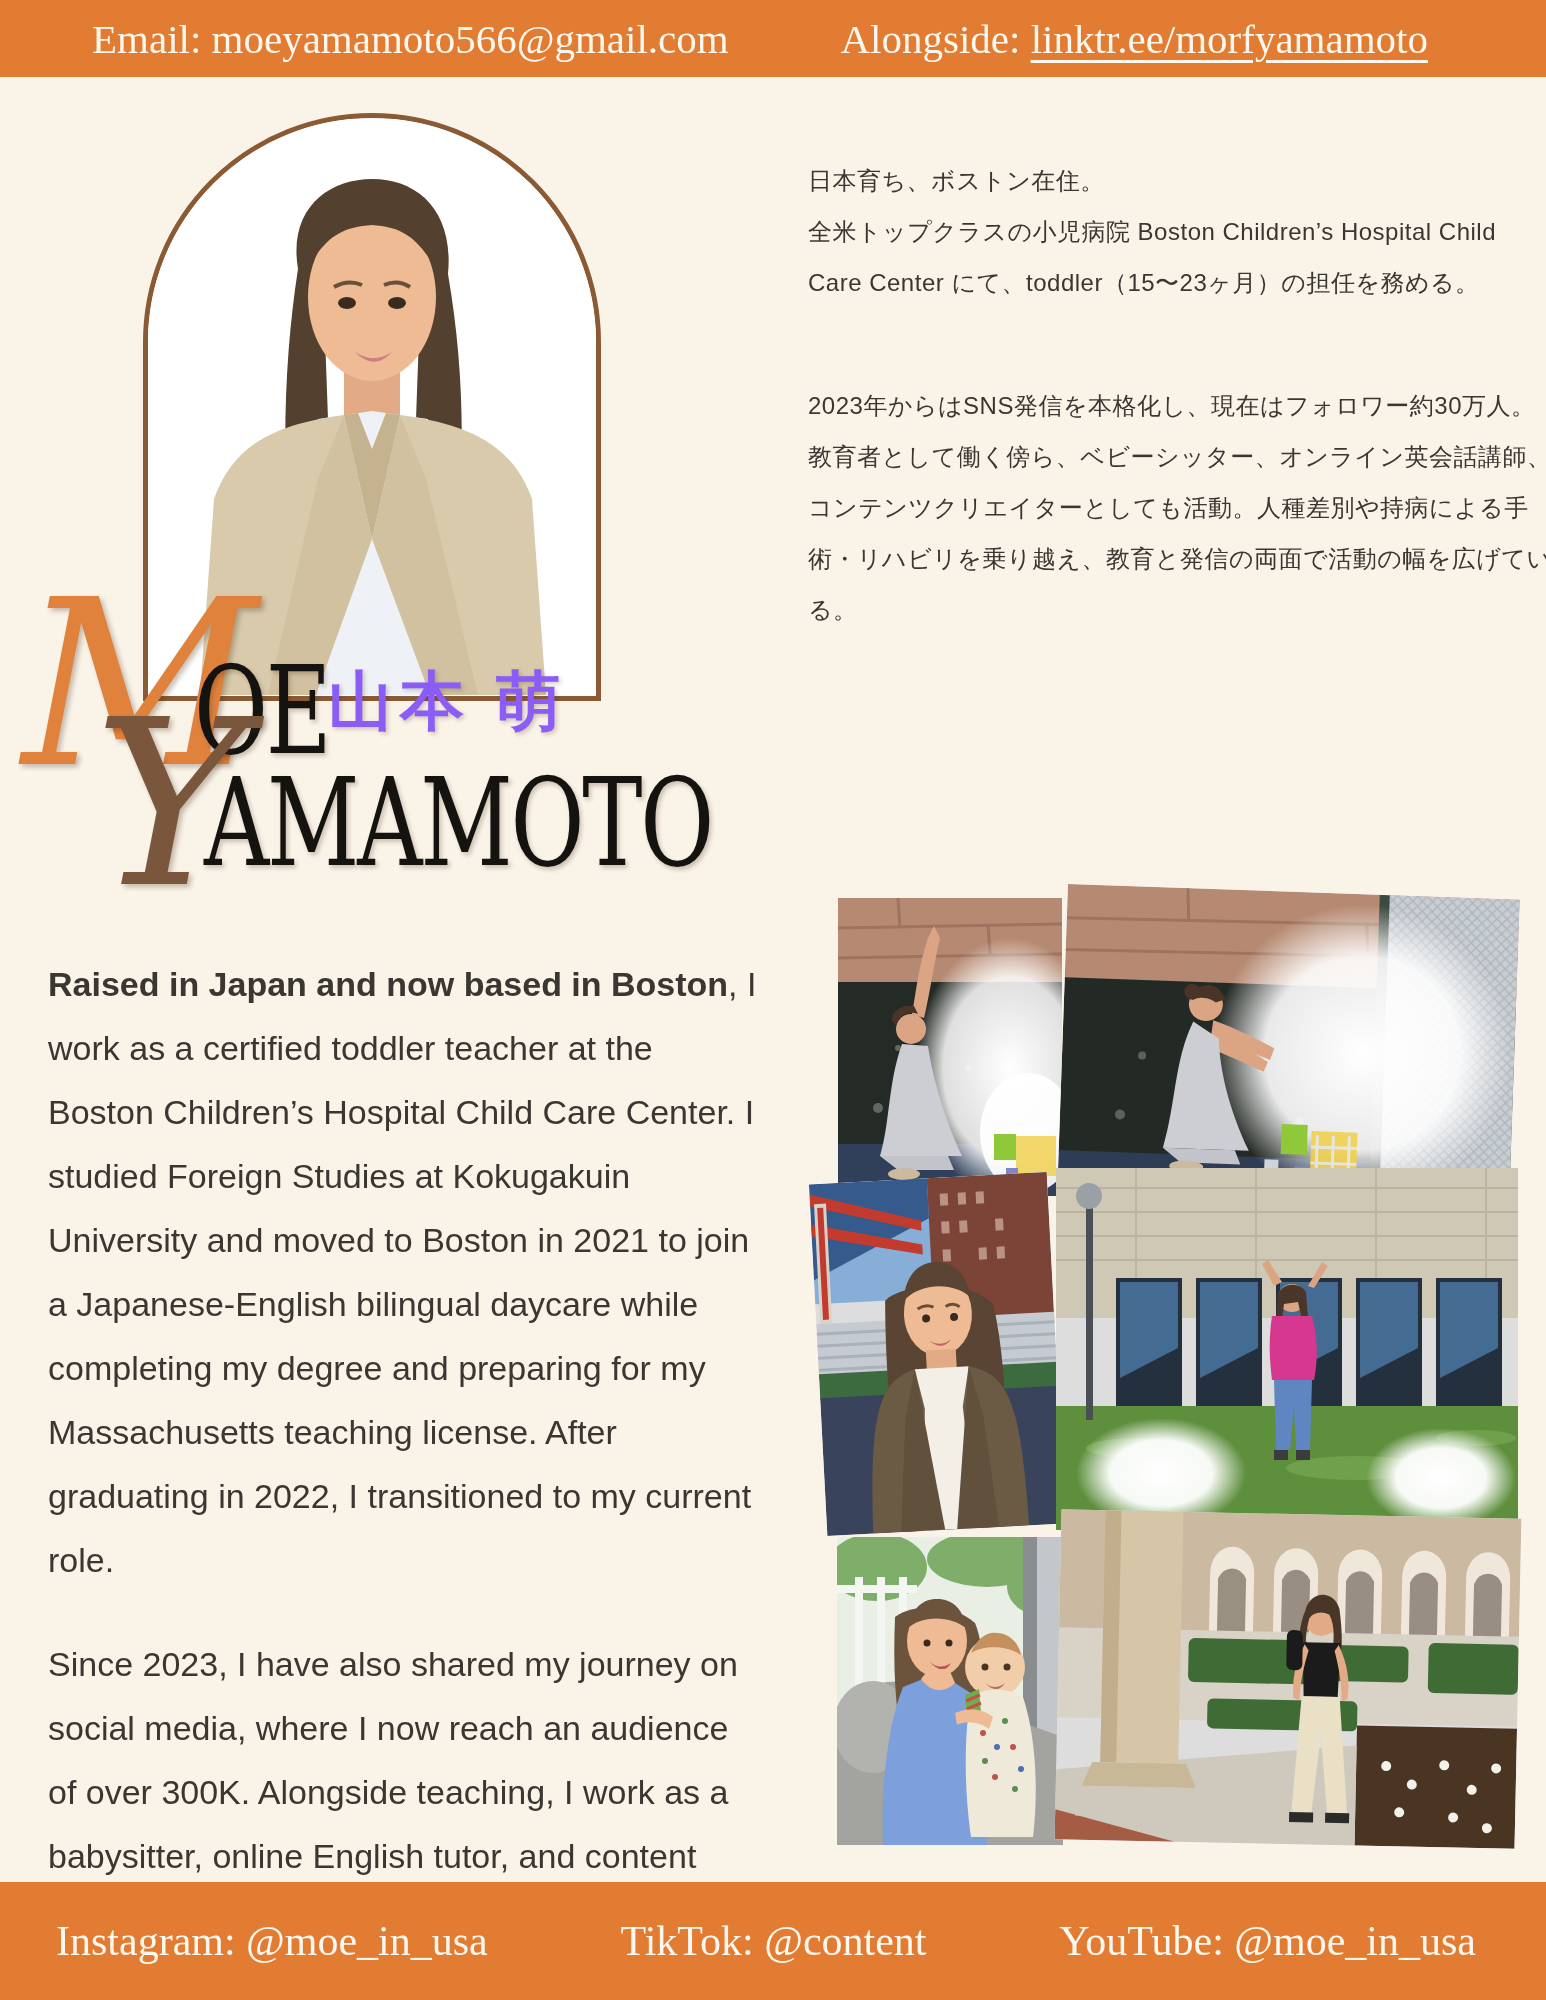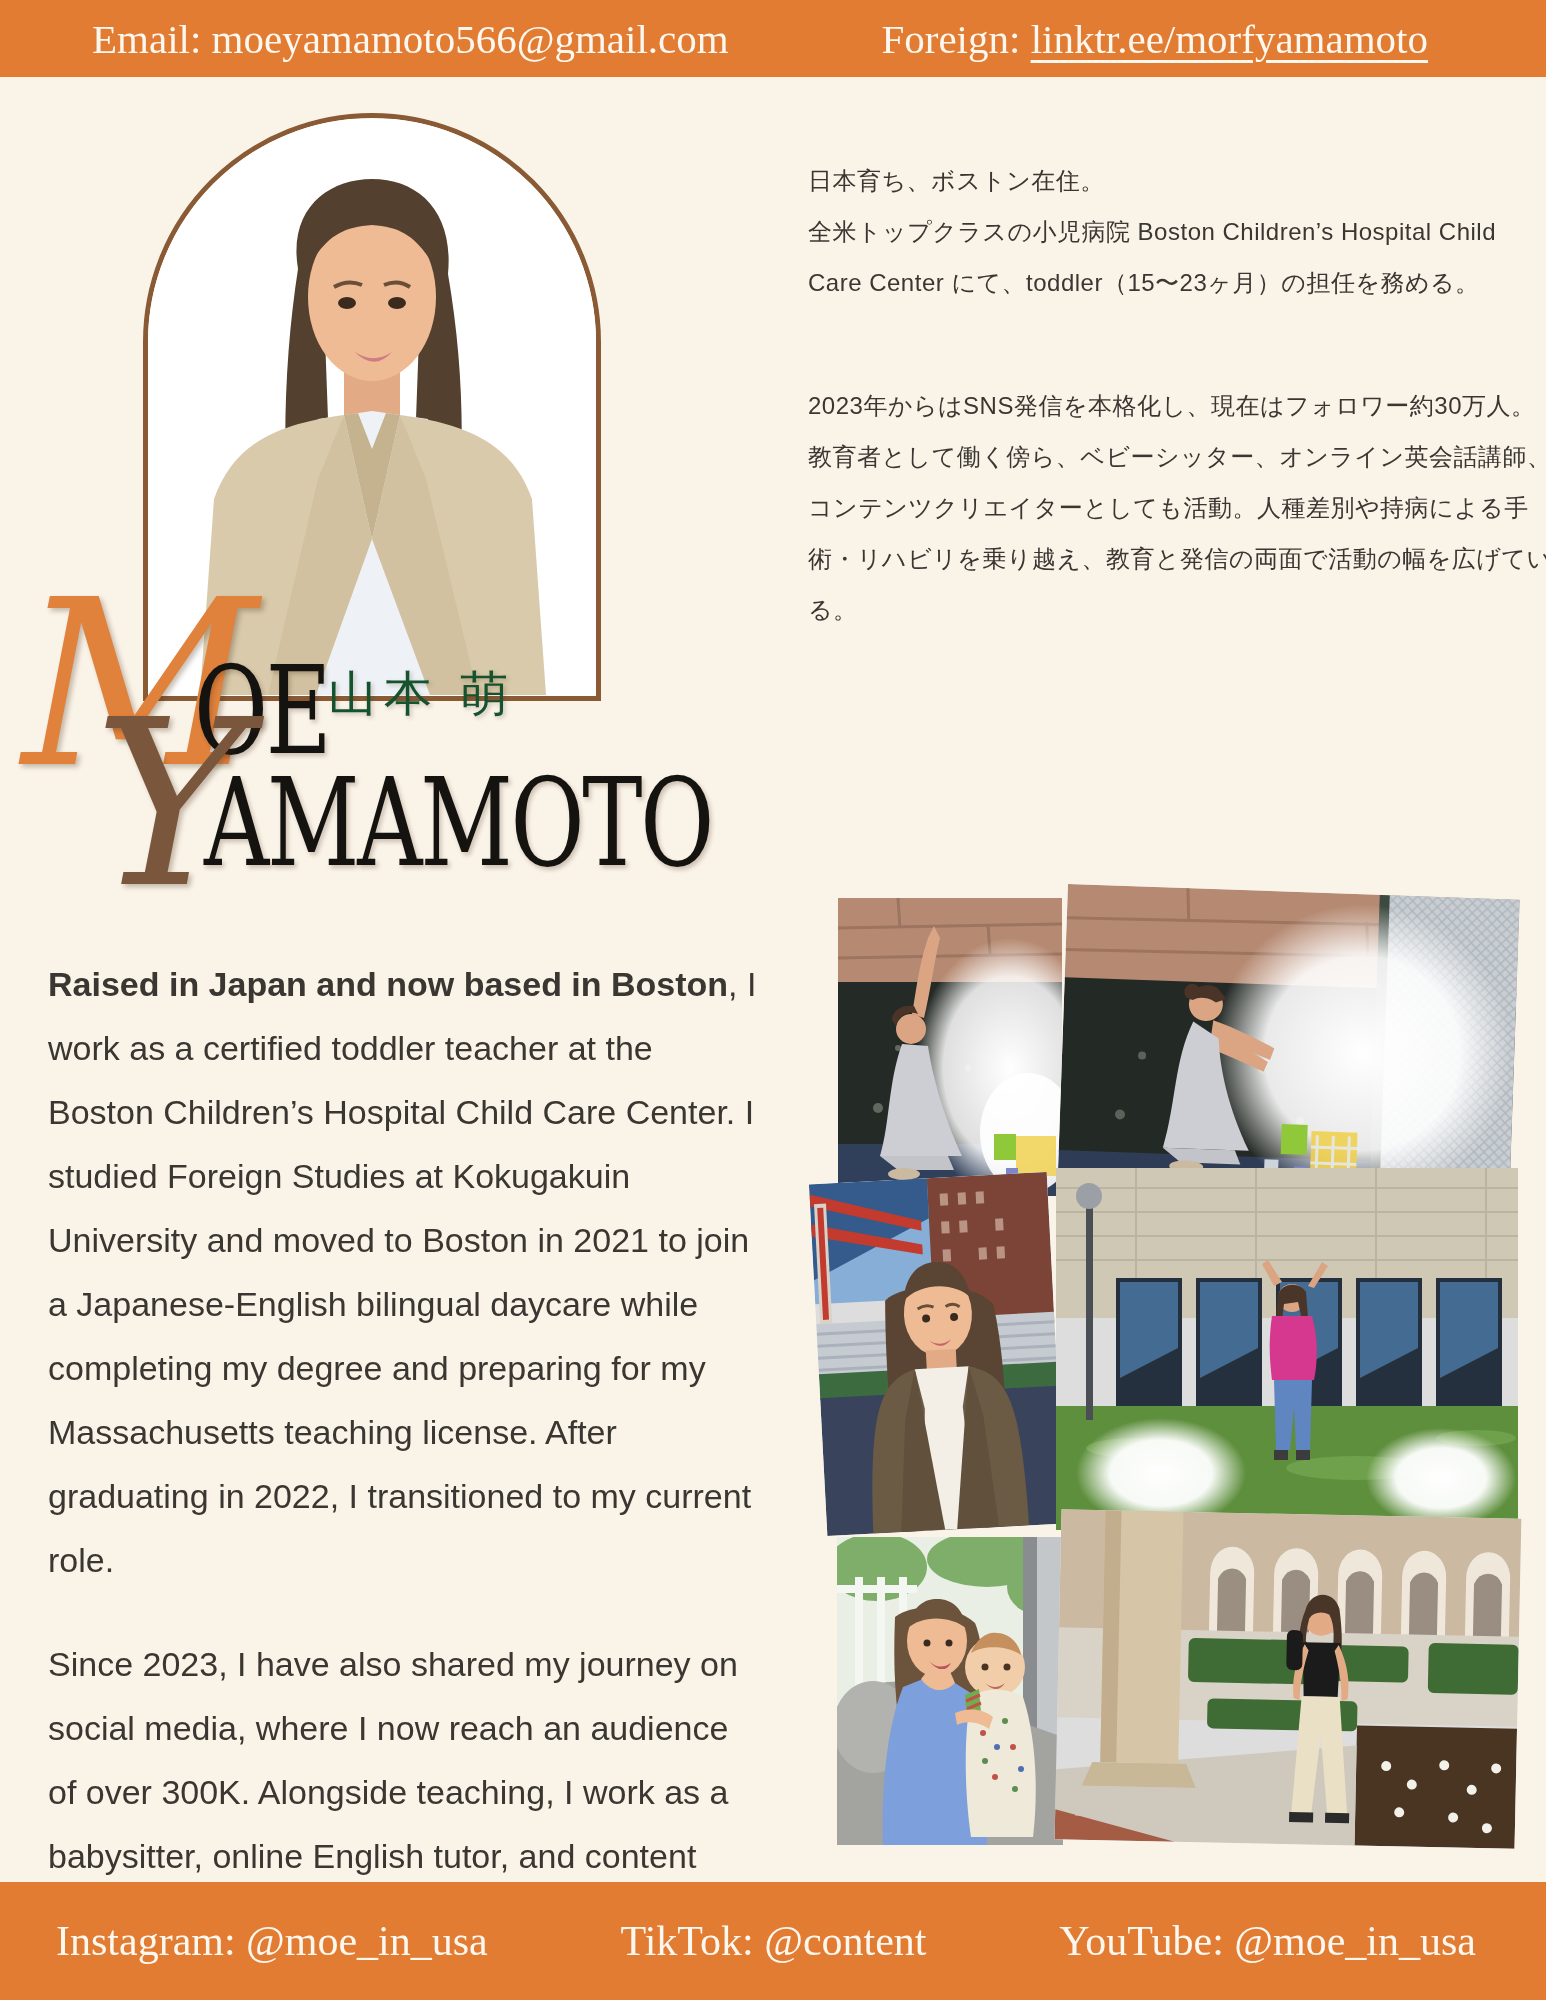--- a/index.html
+++ b/index.html
@@ -40,23 +40,24 @@
   #logo-y{left:66px; top:92px; font-size:230px; color:#7A563C;}
   .serifcaps{
     position:absolute; font-family:"DejaVu Serif", serif; font-weight:400;
     color:#151310; line-height:1; letter-spacing:-3px;
     transform:scaleX(0.74); transform-origin:0 0;
     text-shadow:3px 3px 5px rgba(70,45,20,.25);
   }
   #logo-oe{left:166px; top:52px; font-size:122px;}
   #logo-amamoto{left:176px; top:164px; font-size:122px;}
   #logo-jp{
-    position:absolute; left:300px; top:72px; font-size:48px; letter-spacing:8px;
-    font-family:"Liberation Serif", serif; color:#14532d; line-height:1;
+    position:absolute; left:300px; top:72px; font-size:64px; letter-spacing:8px;
+    font-family:"Liberation Serif", serif; color:#8b5cf6; line-height:1;
     text-shadow:2px 2px 4px rgba(70,45,20,.25);
+    font-weight:bold;
   }
   
   #jp-bio{
     position:absolute; left:768px; top:104px; width:748px;
     font-size:24px; line-height:51px; letter-spacing:0.5px; white-space:pre-line;margin-left:40px;
   }
   #jp-bio p{margin:0 0 21px 0;}
   #en-bio{
     position:absolute; left:48px; top:924px; width:716px;
     font-size:34px; line-height:64px;margin-top:28px;
@@ -73,21 +74,21 @@
   #ph5{left:837px; top:1537px; width:226px; height:308px;}
   #ph6{left:1058px; top:1514px; width:460px; height:330px; transform:rotate(1.2deg);}
 </style>
 </head>
 <body>
 
 <div id="page">
 
   <div id="top-banner" class="banner">
     <div class="slot-left"><span>Email: </span><span>moeyamamoto566@gmail.com</span></div>
-    <div class="slot-right"><span>Foreign: </span><span class="u">linktr.ee/morfyamamoto</span></div>
+    <div class="slot-right"><span>Alongside: </span><span class="u">linktr.ee/morfyamamoto</span></div>
   </div>
 
   <div id="portrait">
     <svg viewBox="0 0 448 576" aria-hidden="true">
       <rect x="0" y="0" width="448" height="576" fill="#ffffff"></rect>
 
       <path d="M150 150 C140 90 180 60 224 60 C270 60 306 92 300 155 C318 260 318 360 302 470 L282 470 C296 360 296 260 286 200 L162 200 C152 270 152 380 168 470 L146 470 C132 350 136 240 150 150 Z" fill="#54402f"></path>
       <path d="M152 170 C150 300 148 380 162 460 L196 470 L180 300 L176 190 Z" fill="#54402f"></path>
       <path d="M296 170 C300 300 304 390 288 470 L252 470 L268 300 L272 190 Z" fill="#54402f"></path>
 

